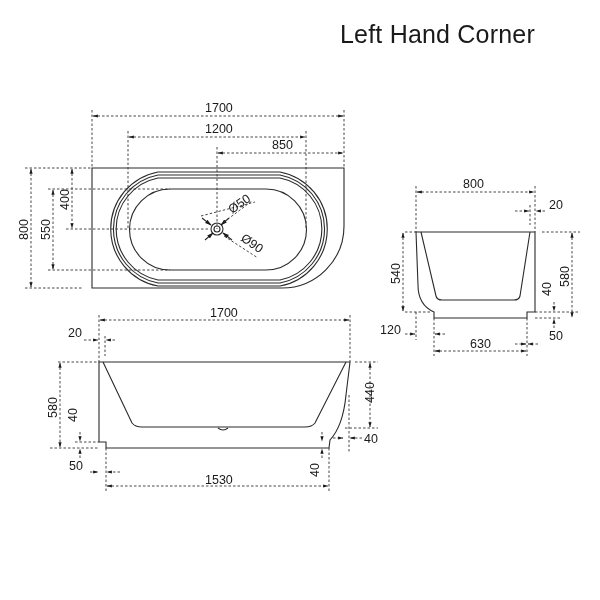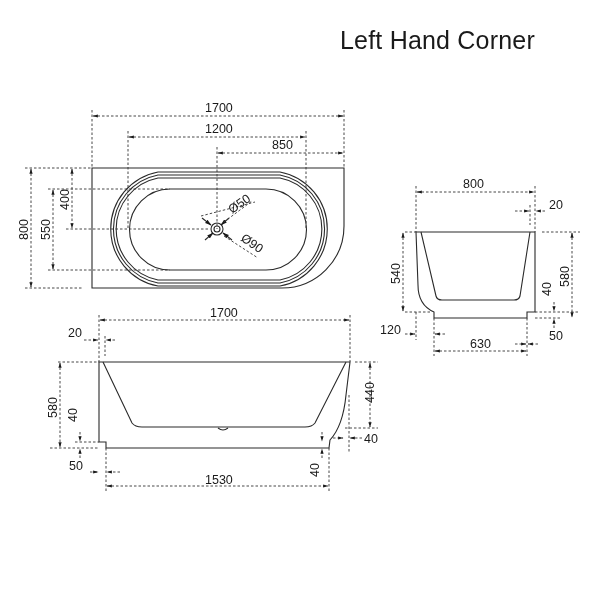--- a/index.html
+++ b/index.html
@@ -1,17 +1,17 @@
 <!DOCTYPE html>
 <html><head>
 <meta charset="utf-8">
 <style>
   html, body { margin: 0; padding: 0; background: #ffffff; }
   body { width: 600px; height: 600px; position: relative; overflow: hidden; font-family: "DejaVu Sans", sans-serif; }
-  .title { position: absolute; left: 340px; top: 26px; font-size: 25px; color: #1a1a1a; font-family: "Liberation Sans", sans-serif; letter-spacing: 0.2px; }
+  .title { position: absolute; left: 340px; top: 20px; font-size: 25px; color: #1a1a1a; font-family: "Liberation Sans", sans-serif; letter-spacing: 0.2px; }
   svg { position: absolute; left: 0; top: 0; }
   .dim { font-family: "Liberation Sans", sans-serif; font-size: 12.5px; fill: #1a1a1a; }
   .dash { stroke: #333; stroke-width: 0.9; stroke-dasharray: 2.5 2; fill: none; }
   .solid { stroke: #2a2a2a; stroke-width: 1.1; fill: none; }
   .arrow { fill: #1a1a1a; }
 </style>
 </head>
 <body>
 
 <div class="title">Left Hand Corner</div>

